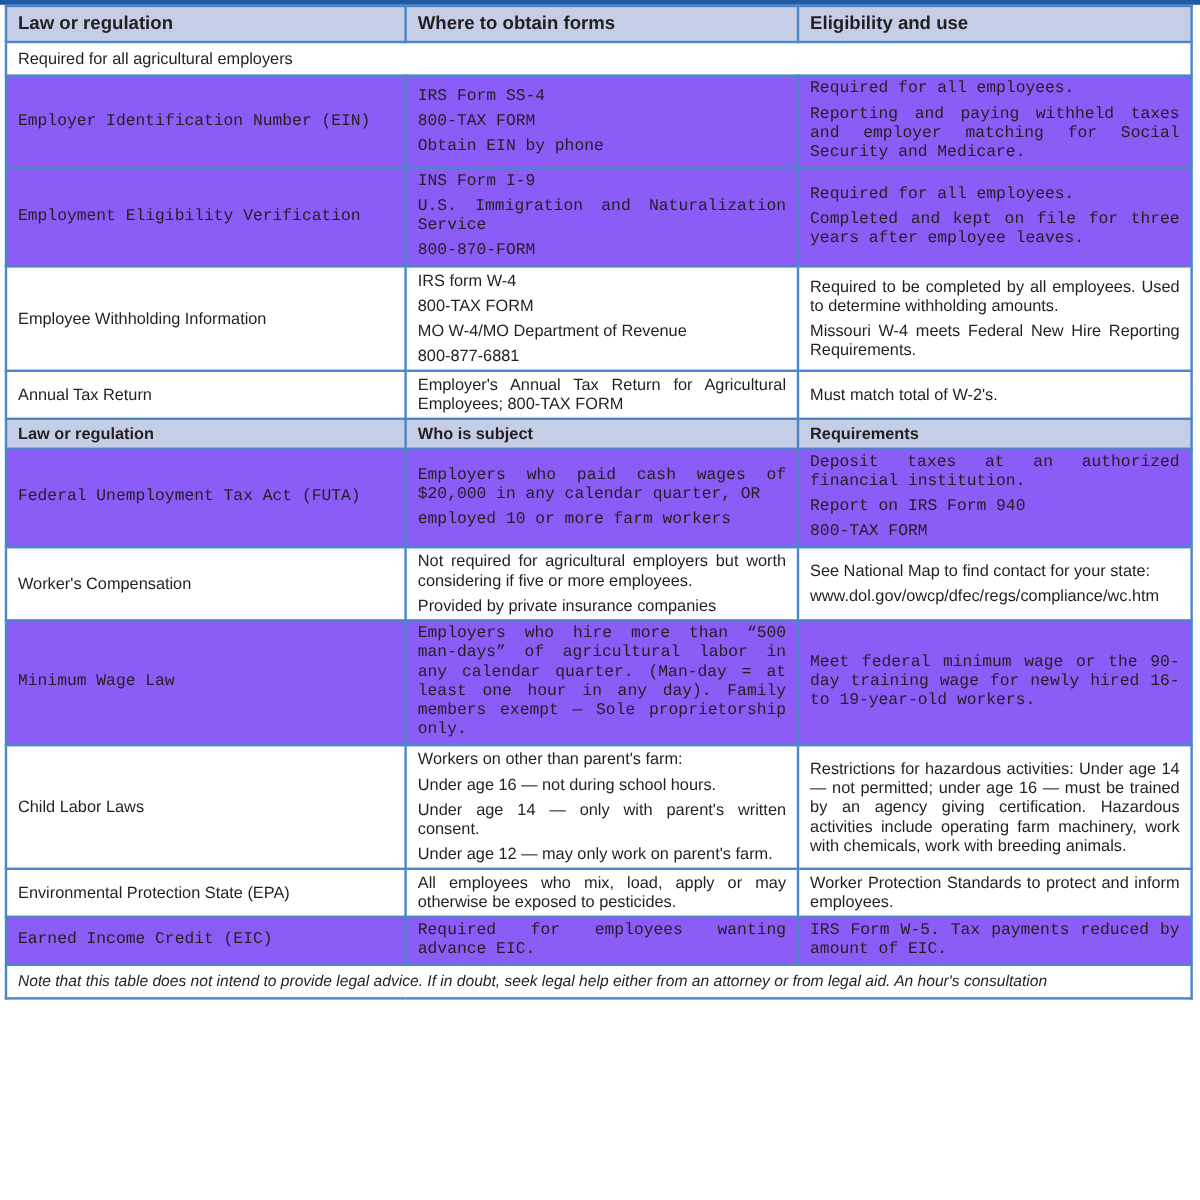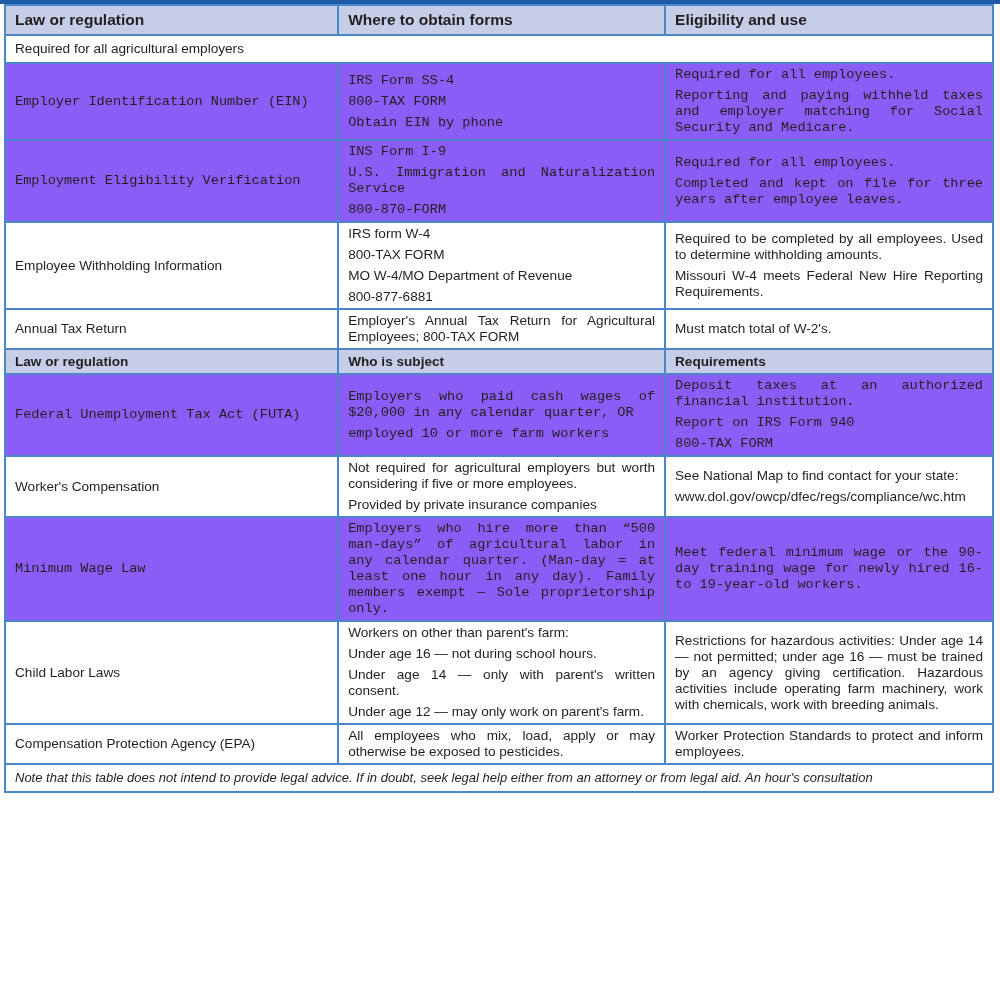--- a/index.html
+++ b/index.html
@@ -135,26 +135,35 @@
           <p>Workers on other than parent's farm:</p>
           <p>Under age 16 — not during school hours.</p>
           <p>Under age 14 — only with parent's written consent.</p>
           <p>Under age 12 — may only work on parent's farm.</p>
         </td>
         <td class="just">
           <p>Restrictions for hazardous activities: Under age 14 — not permitted; under age 16 — must be trained by an agency giving certification. Hazardous activities include operating farm machinery, work with chemicals, work with breeding animals.</p>
         </td>
       </tr>
       <tr>
-        <td>Compensation Protection Agency (EPA)</td>
+        <td>Environmental Protection State (EPA)</td>
         <td class="just">
           <p>All employees who mix, load, apply or may otherwise be exposed to pesticides.</p>
         </td>
         <td class="just">
           <p>Worker Protection Standards to protect and inform employees.</p>
+        </td>
+      </tr>
+      <tr class="alt">
+        <td>Earned Income Credit (EIC)</td>
+        <td class="just">
+          <p>Required for employees wanting advance EIC.</p>
+        </td>
+        <td class="just">
+          <p>IRS Form W-5. Tax payments reduced by amount of EIC.</p>
         </td>
       </tr>
     </tbody>
   <tbody>
     <tr class="note">
       <td colspan="3">Note that this table does not intend to provide legal advice. If in doubt, seek legal help either from an attorney or from legal aid. An hour's consultation</td>
     </tr>
   </tbody>
 </table>
 

